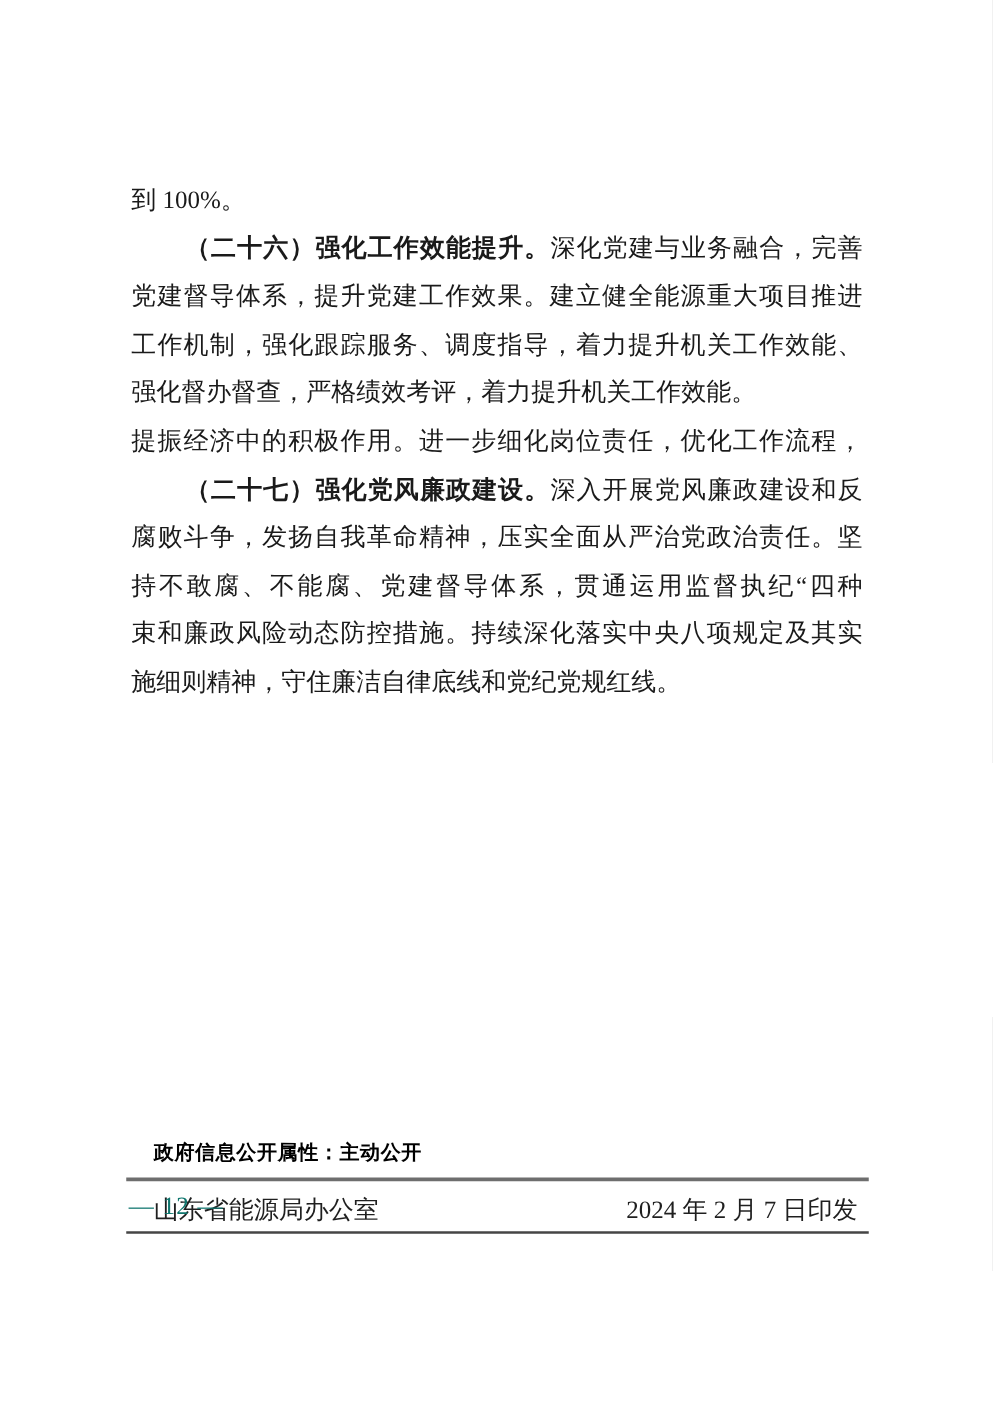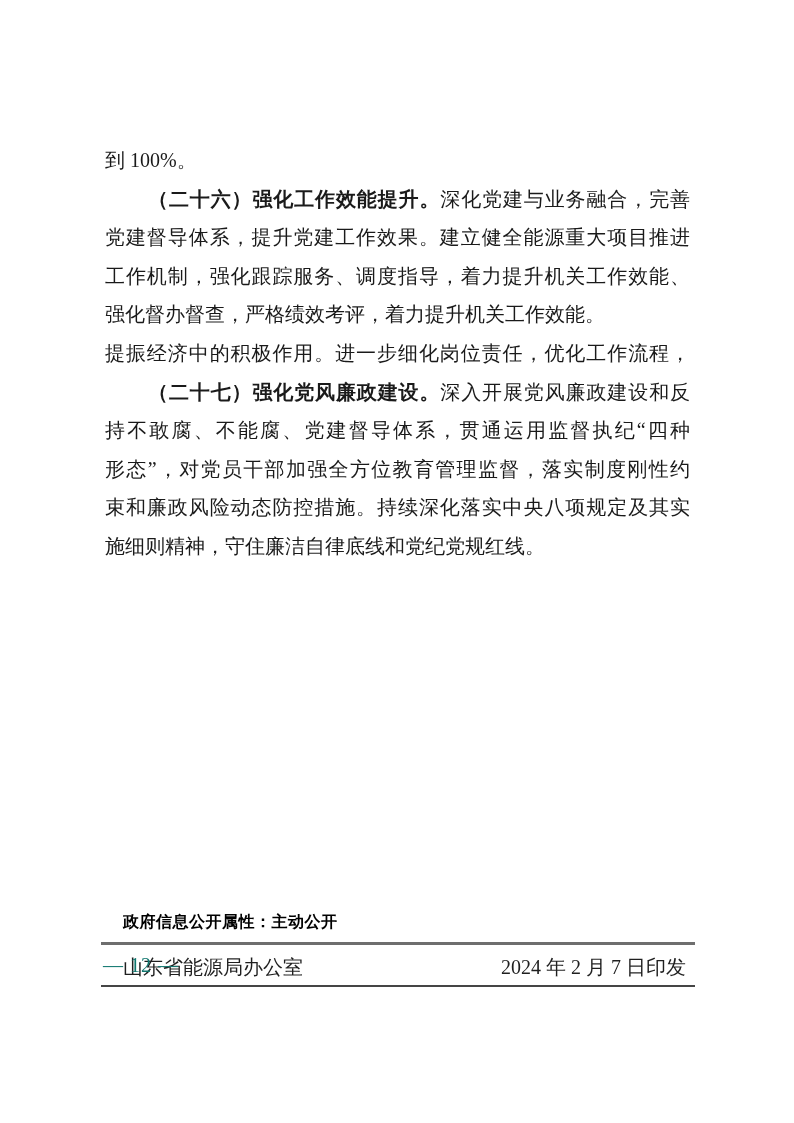--- a/index.html
+++ b/index.html
@@ -107,24 +107,24 @@
     <div class="line">
       <span>强化督办督查，严格绩效考评，着力提升机关工作效能。</span>
     </div>
     <div class="line justify">
       <span>提振经济中的积极作用。进一步细化岗位责任，优化工作流程，</span>
     </div>
     <div class="line justify indent">
       <span class="lead">（二十七）强化党风廉政建设。</span><span>深入开展党风廉政建设和反</span>
     </div>
     <div class="line justify">
-      <span>持不敢腐、不能腐、党建督导体系，贯通运用监督执纪“四种</span>
+      <span>腐败斗争，发扬自我革命精神，压实全面从严治党政治责任。坚</span>
     </div>
     <div class="line justify">
-      <span>形态”，对党员干部加强全方位教育管理监督，落实制度刚性约</span>
+      <span>持不敢腐、不能腐、党建督导体系，贯通运用监督执纪“四种</span>
     </div>
     <div class="line justify">
       <span>束和廉政风险动态防控措施。持续深化落实中央八项规定及其实</span>
     </div>
     <div class="line">
       <span>施细则精神，守住廉洁自律底线和党纪党规红线。</span>
     </div>
   </div>
 
   <div class="disclosure">政府信息公开属性：主动公开</div>

